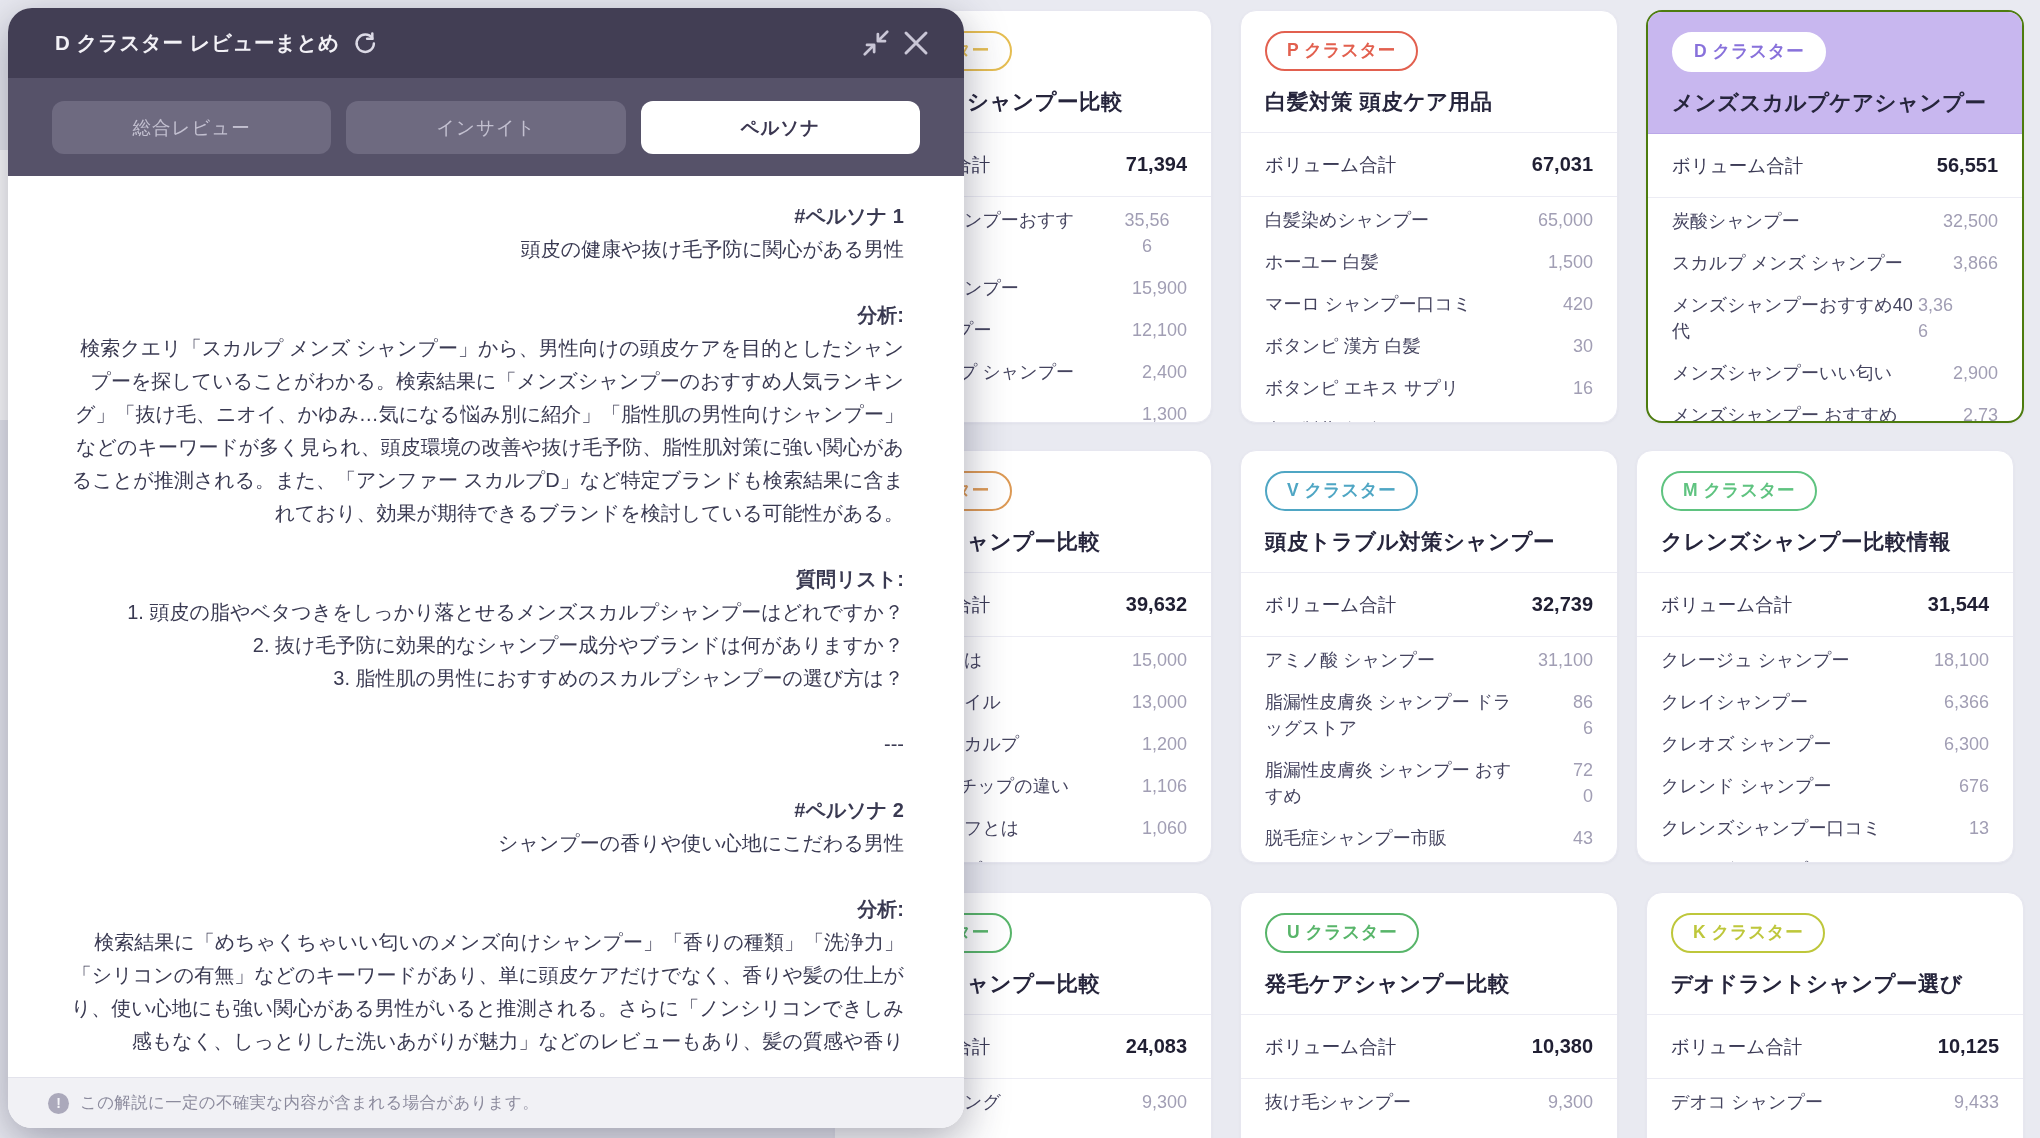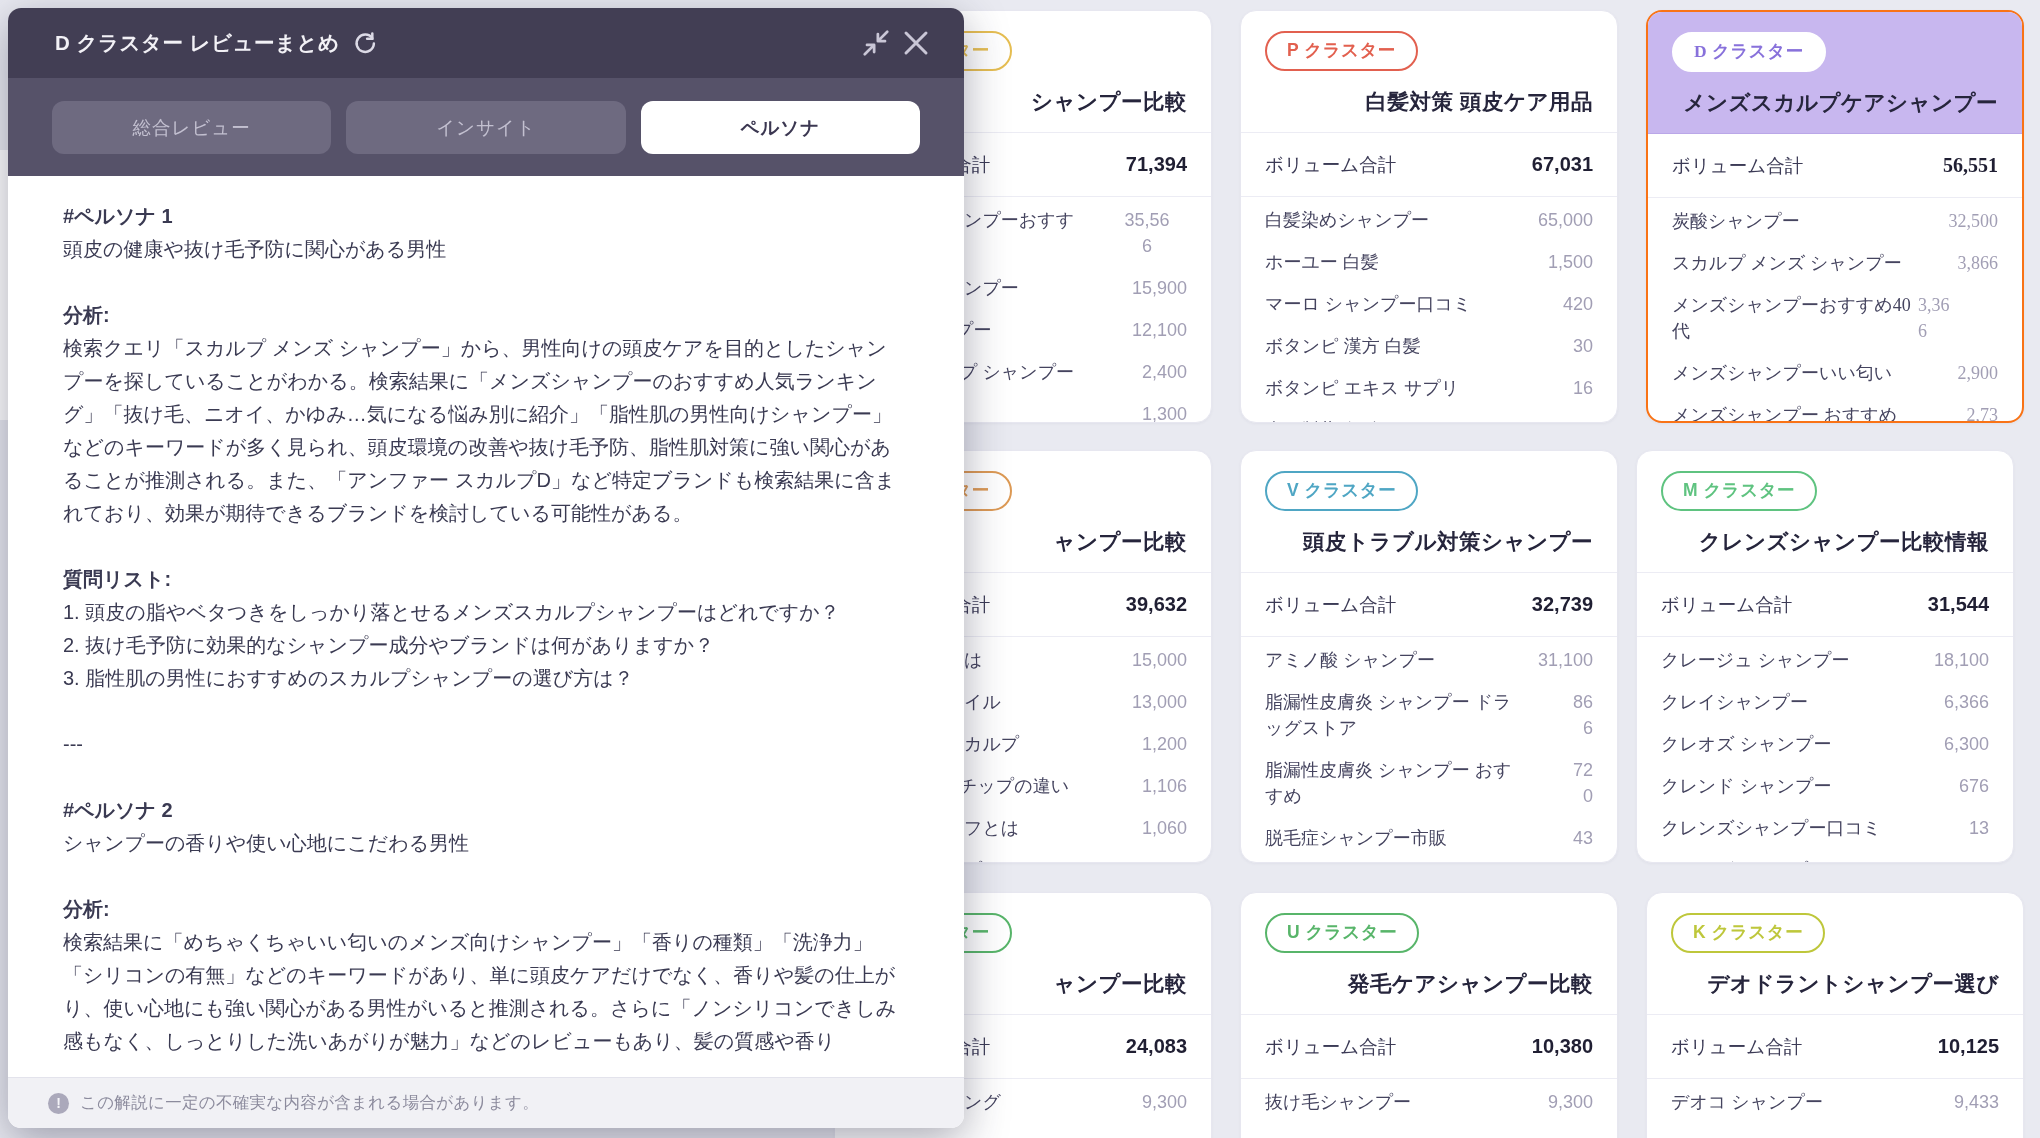--- a/index.html
+++ b/index.html
@@ -7,58 +7,58 @@
   .screen { position:relative; width:2040px; height:1138px; overflow:hidden; background:#e9eaf1; }
 
   
   .card {
     position:absolute; width:378px; height:413px; background:#fff;
     border:1px solid #e7e7f0; border-radius:16px; overflow:hidden;
     box-shadow:0 1px 3px rgba(60,60,90,0.05);
   }
   .c0 { left:834px;  top:10px; }
   .c1 { left:1240px; top:10px; }
-  .c2 { left:1646px; top:10px; border:2px solid #f97316;font-family:Liberation Serif, serif; }
+  .c2 { left:1646px; top:10px; border:2px solid #4d7c0f; }
   .c3 { left:834px;  top:450px; }
   .c4 { left:1240px; top:450px; }
   .c5 { left:1636px; top:450px; }
   .c6 { left:834px;  top:892px; height:413px; }
   .c7 { left:1240px; top:892px; height:413px; }
   .c8 { left:1646px; top:892px; height:413px; }
 
   .card-head { padding:20px 24px 16px; border-bottom:1px solid #ececf4; }
   .card.selected .card-head { background:#c8b7ef; border-bottom:1px solid #baa7e8; }
   .badge {
     display:inline-block; padding:7px 20px 8px; border:2px solid; border-radius:23px;
     font-size:17.5px; font-weight:bold; letter-spacing:0.5px; line-height:1.2; background:#fff;
   }
   .card.selected .badge { border-color:#fff; }
-  .card-title { margin-top:16px; font-size:21.5px; font-weight:bold; color:#26253c; letter-spacing:0.5px;text-align:right; }
+  .card-title { margin-top:16px; font-size:21.5px; font-weight:bold; color:#26253c; letter-spacing:0.5px; }
 
   .vol-row {
     display:flex; align-items:center; justify-content:space-between;
     padding:19px 24px; border-bottom:1px solid #ececf4;
   }
   .vol-label { font-size:18.5px; color:#3c3b56; }
   .vol-value { font-size:20px; font-weight:bold; color:#201f33; }
 
   .kw-list { padding-top:2px; }
   .kw-row { display:flex; align-items:flex-start; padding:8px 24px; }
   .kw-label { flex:1; font-size:18px; line-height:26px; color:#45445f; }
   .kw-value { width:80px; font-size:18px; line-height:26px; color:#a19eb4; text-align:right; white-space:pre-line; }
 
   
   .frag-badge { margin-left:17px; }
 
   
   .modal {
     position:absolute; left:8px; top:8px; width:956px; height:1120px;
-    border-radius:13px; overflow:hidden; z-index:10;
+    border-radius:24px; overflow:hidden; z-index:10;
     box-shadow:0 12px 44px rgba(35,33,60,0.38);
-    display:flex; flex-direction:column; background:#fff;
+    display:flex; flex-direction:column; background:#fff;text-align:right;
   }
   .modal-header {
     height:70px; background:#423e54; display:flex; align-items:center;
     padding:0 28px 0 47px; flex:none;
   }
   .modal-title { font-size:20.5px; font-weight:bold; color:#f2f1f6; letter-spacing:0.5px; }
   .refresh-btn { margin-left:12px; cursor:pointer; display:flex; align-items:center; }
   .header-spacer { flex:1; }
   .icon-btn { cursor:pointer; display:flex; align-items:center; justify-content:center; width:40px; height:40px; }
 

